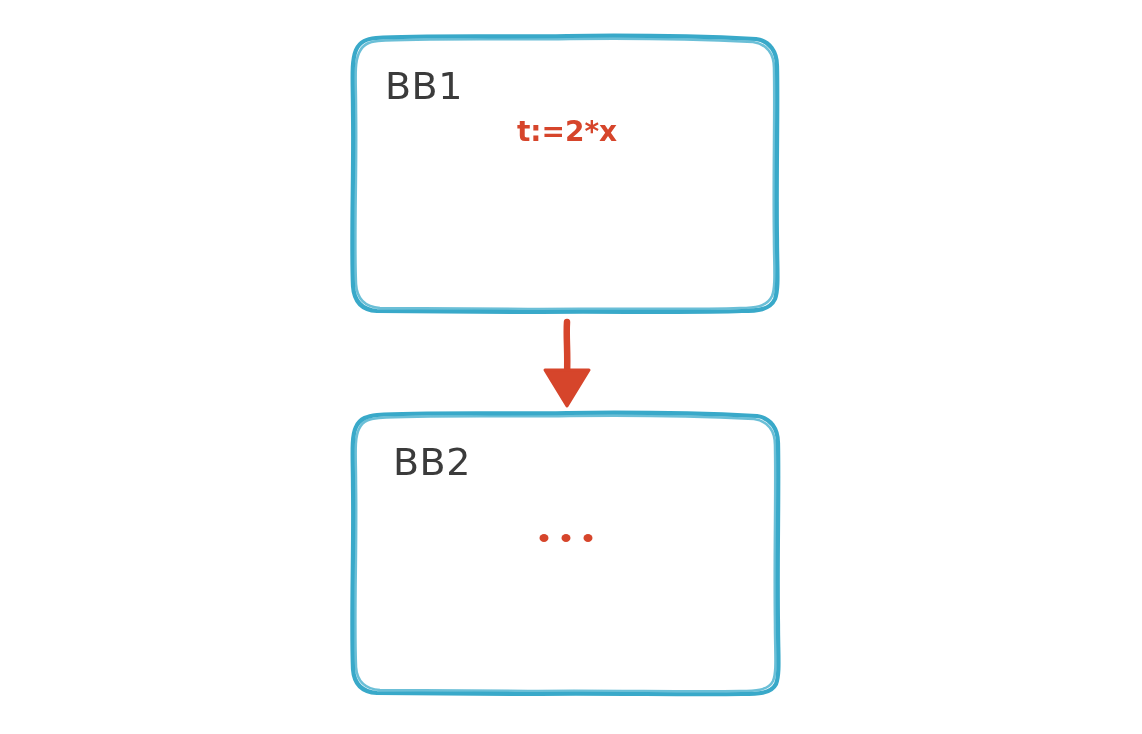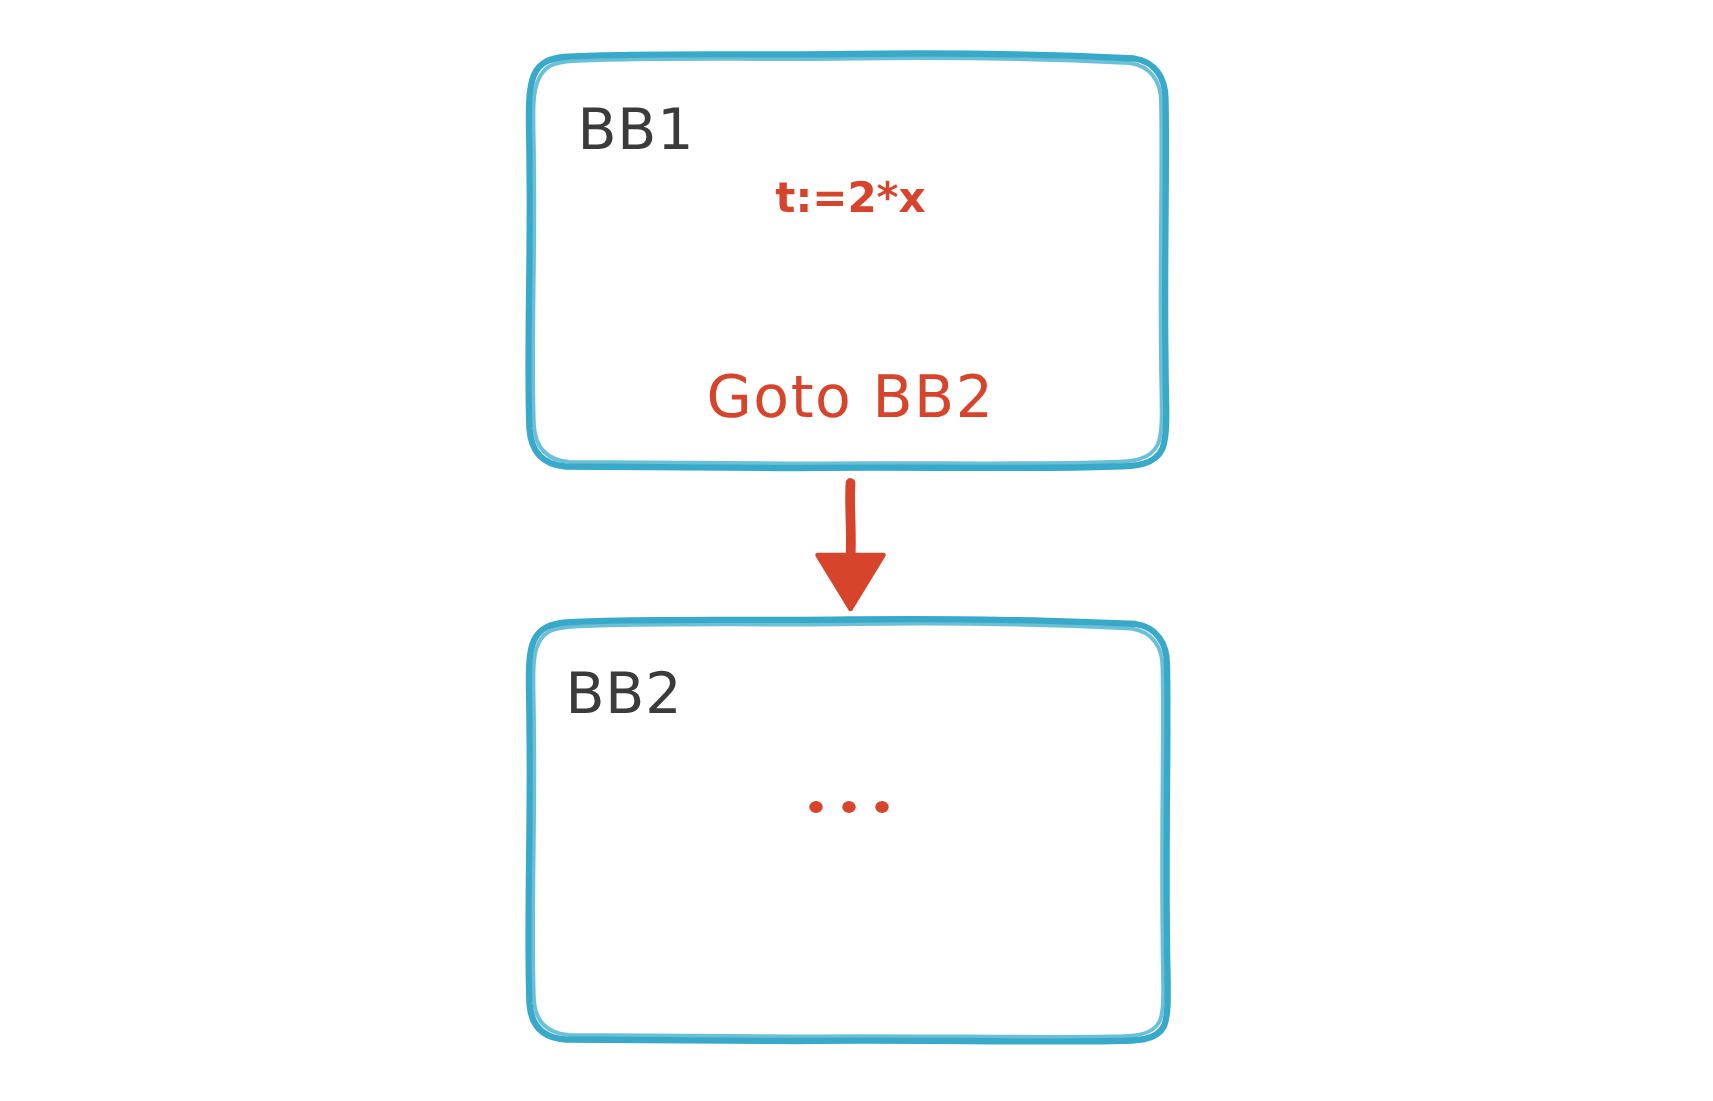--- a/index.html
+++ b/index.html
@@ -158,23 +158,22 @@
     </g>
   </svg>
 
   <div class="text-layer">
 
     <div class="node-label" style="left:385px; top:67px;">BB1</div>
 
     <div class="stmt" style="left:567px; top:118px;">t:=2*x</div>
 
 
-    <div class="stmt goto" style="left:567px; top:246px;">Goto BB2</div>
 
-    <div class="node-label" style="left:377px; top:443px;">BB2</div>
+    <div class="node-label" style="left:393px; top:443px;">BB2</div>
 
     <div class="ellipsis-mark" style="left:566px; top:538px;">
       <i></i>
       <i></i>
       <i></i>
     </div>
 
   </div>
 </div>
 

